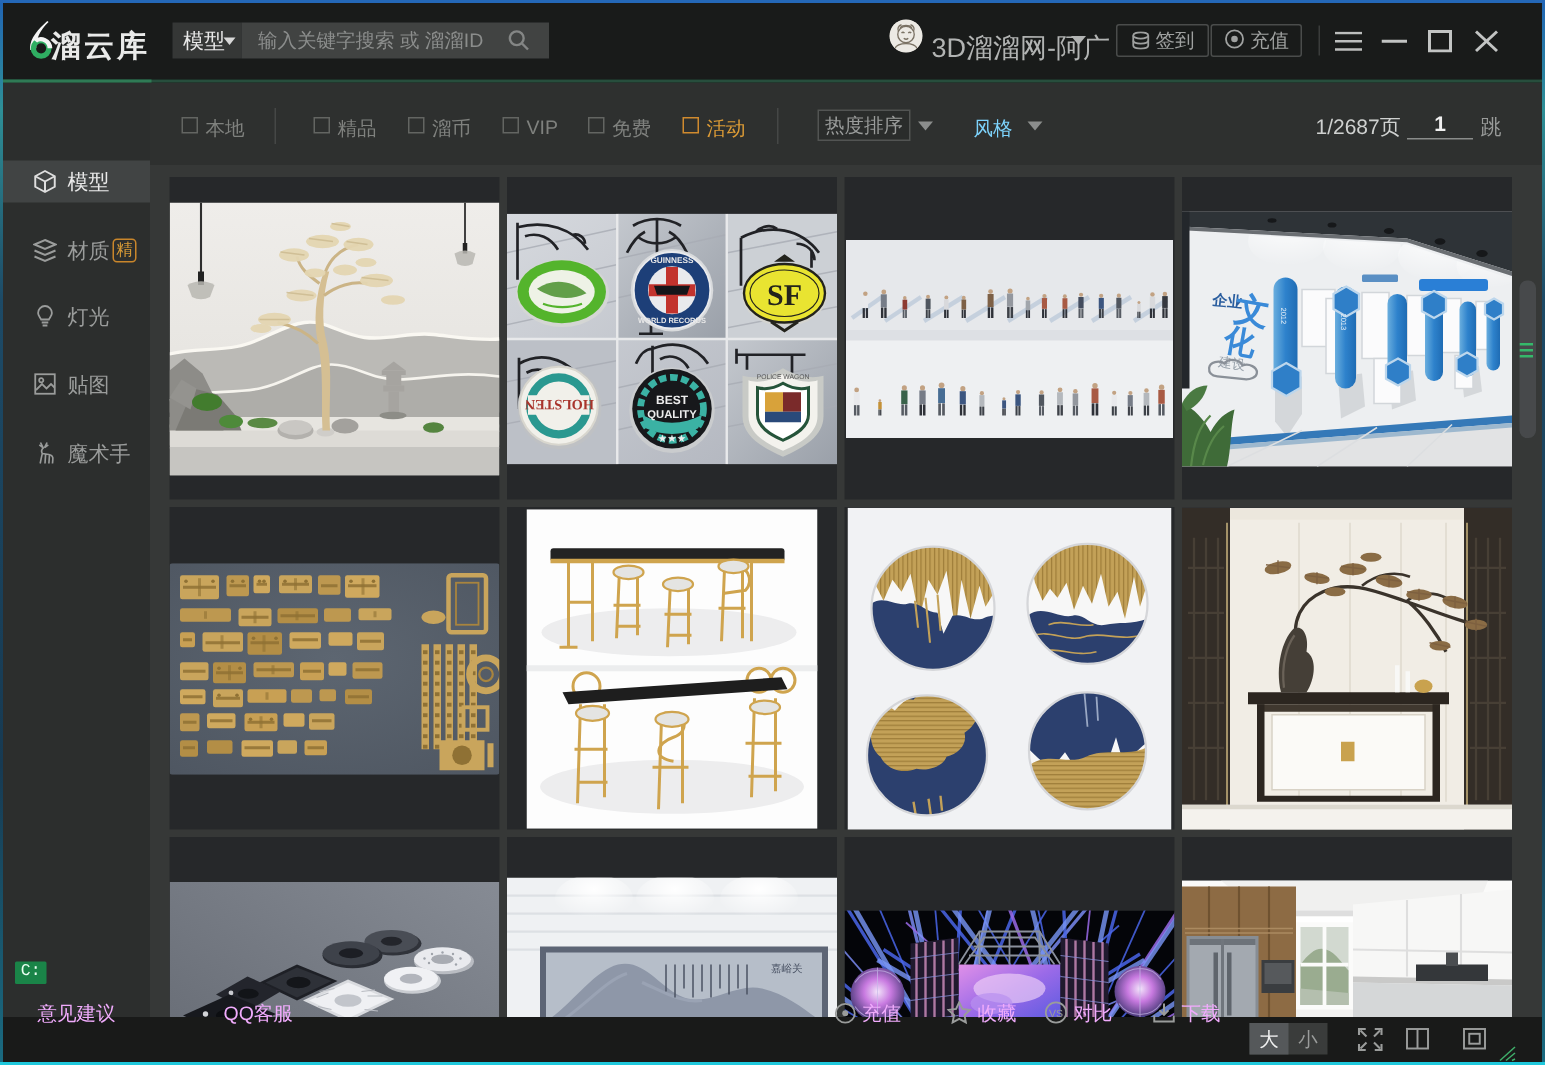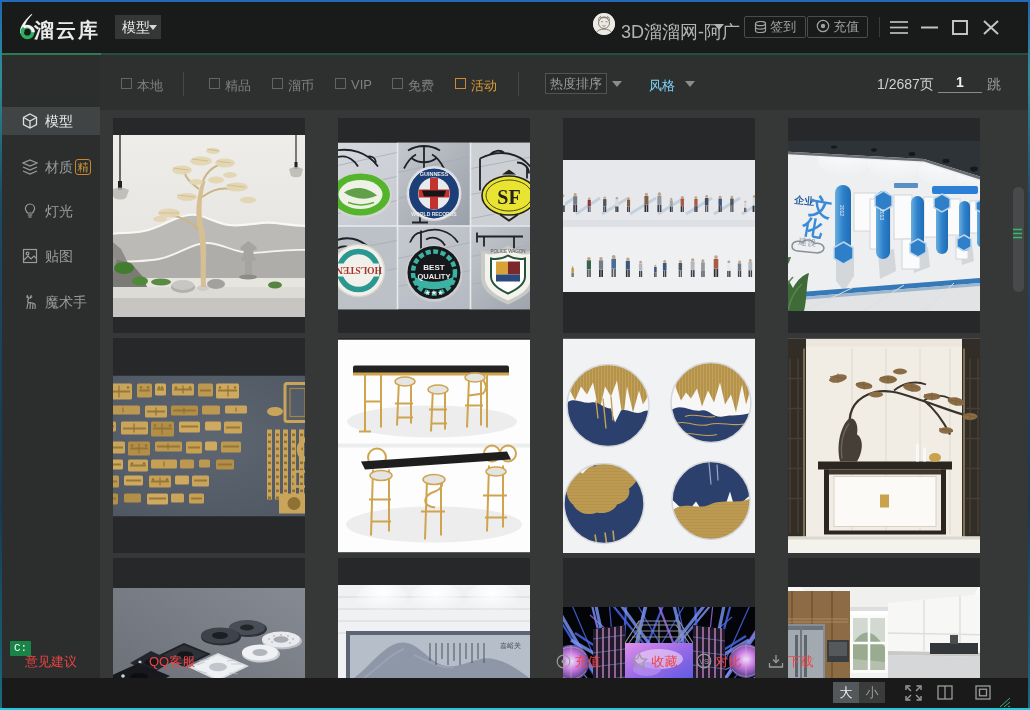--- a/index.html
+++ b/index.html
@@ -36,44 +36,50 @@
 
 .cb { position:absolute; top:78px; width:11px; height:11px; border:1px solid #636562; background:transparent; }
 .cblbl { position:absolute; top:77px; font-size:13px; color:#7f817e; }
 .fsep { position:absolute; top:72px; width:1px; height:24px; background:#454746; }
 
 .sitem { position:absolute; left:0; width:100px; height:28px; color:#9a9c9b; font-size:14px; }
 .sitem .txt { position:absolute; left:45px; top:6px; }
 .sitem.sel { background:#414444; color:#e9e9e9; }
 .sicon { position:absolute; left:22px; top:6px; width:16px; height:16px; }
 
-.card { position:absolute; width:192px; height:215px; background:#26282a; overflow:hidden; }
+.card { position:absolute; width:220px; height:215px; background:#26282a; overflow:hidden; }
 .card .im { position:absolute; left:50%; top:50%; transform:translate(-50%,-50%); }
 
-.bbt { position:absolute; top:653px; font-size:13px; color:#ef4444; z-index:55; }
+.bbt { position:absolute; top:667px; font-size:13px; color:#f0abfc; z-index:55; }
 </style>
 </head>
 <body>
 <div id="win">
   <div class="abs" id="topbar"></div>
   <div class="abs" id="sidebar"></div>
   <div class="abs" id="filterbar"></div>
   <div class="abs" id="gridarea"></div>
   <div class="abs" id="greenline">
       <div class="seg"></div>
     </div>
   <div class="abs" id="topline"></div>
 
   <svg class="abs" id="logo" viewBox="0 0 27 27">
     <path d="M18.5 1 C12.5 6.5 7 12.5 7 19 c0 .5 0 1 .1 1.4 l4.1 -1.2 c-.4 -5.8 2.5 -12.4 8.2 -17.6 Z" fill="#f4f4f4"></path>
     <circle cx="14.4" cy="19.2" r="5.2" fill="none" stroke="#2fae62" stroke-width="3.6"></circle>
     <path d="M9.5 13.5 a7.6 7.6 0 0 1 12.4 5.7 l-3.2 0 a4.6 4.6 0 0 0 -7 -3.9 Z" fill="#f4f4f4"></path>
   </svg>
   <div class="abs" id="logoname">溜云库</div>
   <div class="abs" id="selbox">模型<span class="arr"></span></div>
+  <div class="abs" id="searchbox">输入关键字搜索 或 溜溜ID
+    <svg id="mag" width="16" height="16" viewBox="0 0 16 16">
+        <circle cx="6.5" cy="6.5" r="4.6" fill="none" stroke="#848685" stroke-width="1.6"></circle>
+        <line x1="10" y1="10" x2="14" y2="14" stroke="#848685" stroke-width="1.6"></line>
+      </svg>
+  </div>
   <div class="abs" id="avatar">
     <svg width="22" height="22" viewBox="0 0 22 22">
         <circle cx="11" cy="11" r="11" fill="#eceae4"></circle>
         <g fill="none" stroke="#7a7264" stroke-width=".9">
           <circle cx="11" cy="10" r="5.5"></circle>
           <path d="M6 8 c-1 -2 0 -4 2 -4.5 M16 8 c1 -2 0 -4 -2 -4.5 M7 5.5 c2 -2 6 -2 8 0"></path>
           <path d="M3.5 19.5 c2 -4.5 13 -4.5 15 0"></path>
           <path d="M8 9 c.6 -.6 1.4 -.6 2 0 M12.5 9 c.6 -.6 1.4 -.6 2 0 M9.5 12.5 c1 .8 2.2 .8 3 0"></path>
         </g>
       </svg>

